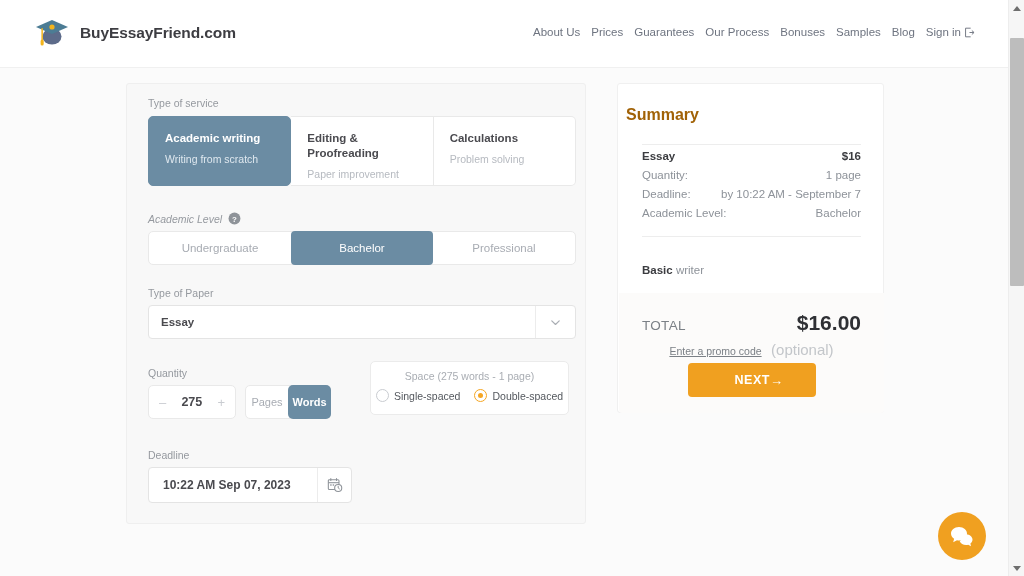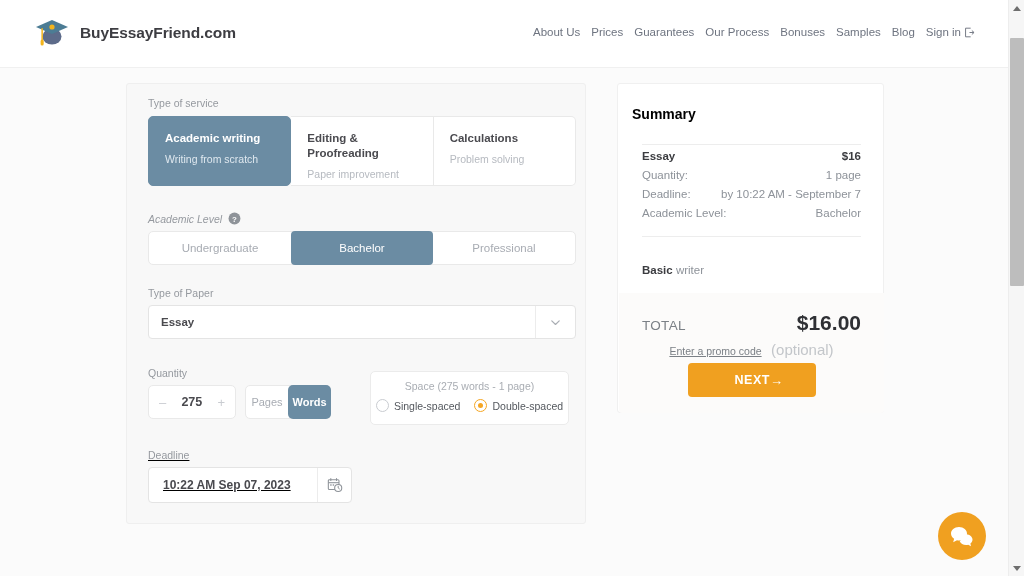--- a/index.html
+++ b/index.html
@@ -243,21 +243,21 @@
     height: 34px;
     margin: -1px -1px -1px 0;
     border-radius: 5px;
     width: 43px;
     font-weight: bold;
   }
 
   
   .space-box {
     position: absolute;
-    left: 370px; top: 371px;
+    left: 370px; top: 361px;
     width: 199px;
     height: 54px;
     background: #ffffff;
     border: 1px solid #ebebeb;
     border-radius: 5px;
     padding-top: 8px;
   }
   .space-title {
     text-align: center;
     font-size: 10.5px;
@@ -292,21 +292,21 @@
   .radio.on::after {
     content: "";
     position: absolute;
     left: 2.5px; top: 2.5px;
     width: 5px; height: 5px;
     background: #f5a623;
     border-radius: 50%;
   }
 
   
-  .dl-block { position: absolute; left: 21px; top: 365px; text-decoration: underline; }
+  .dl-block { position: absolute; left: 21px; top: 365px; }
   .dl-row {
     display: flex;
     height: 36px;
     background: #ffffff;
     border: 1px solid #e4e4e4;
     border-radius: 4px;
   }
   .dl-value {
     display: flex;
     align-items: center;
@@ -333,24 +333,24 @@
     position: absolute;
     left: 617px; top: 83px;
     width: 267px;
     height: 330px;
     background: #ffffff;
     border: 1px solid #f0f0f0;
     border-radius: 3px;
   }
   .sum-title {
     position: absolute;
-    left: 14px; top: 22px;
-    font-size: 14px;
-    font-weight: bold;
-    color: #000000;
+    left: 8px; top: 22px;
+    font-size: 16px;
+    font-weight: bold;
+    color: #a16207;
   }
   .sum-divider {
     position: absolute;
     left: 24px;
     width: 219px;
     height: 1px;
     background: #ededed;
   }
   .sum-div-1 { top: 60px; }
   .sum-div-2 { top: 152px; }

